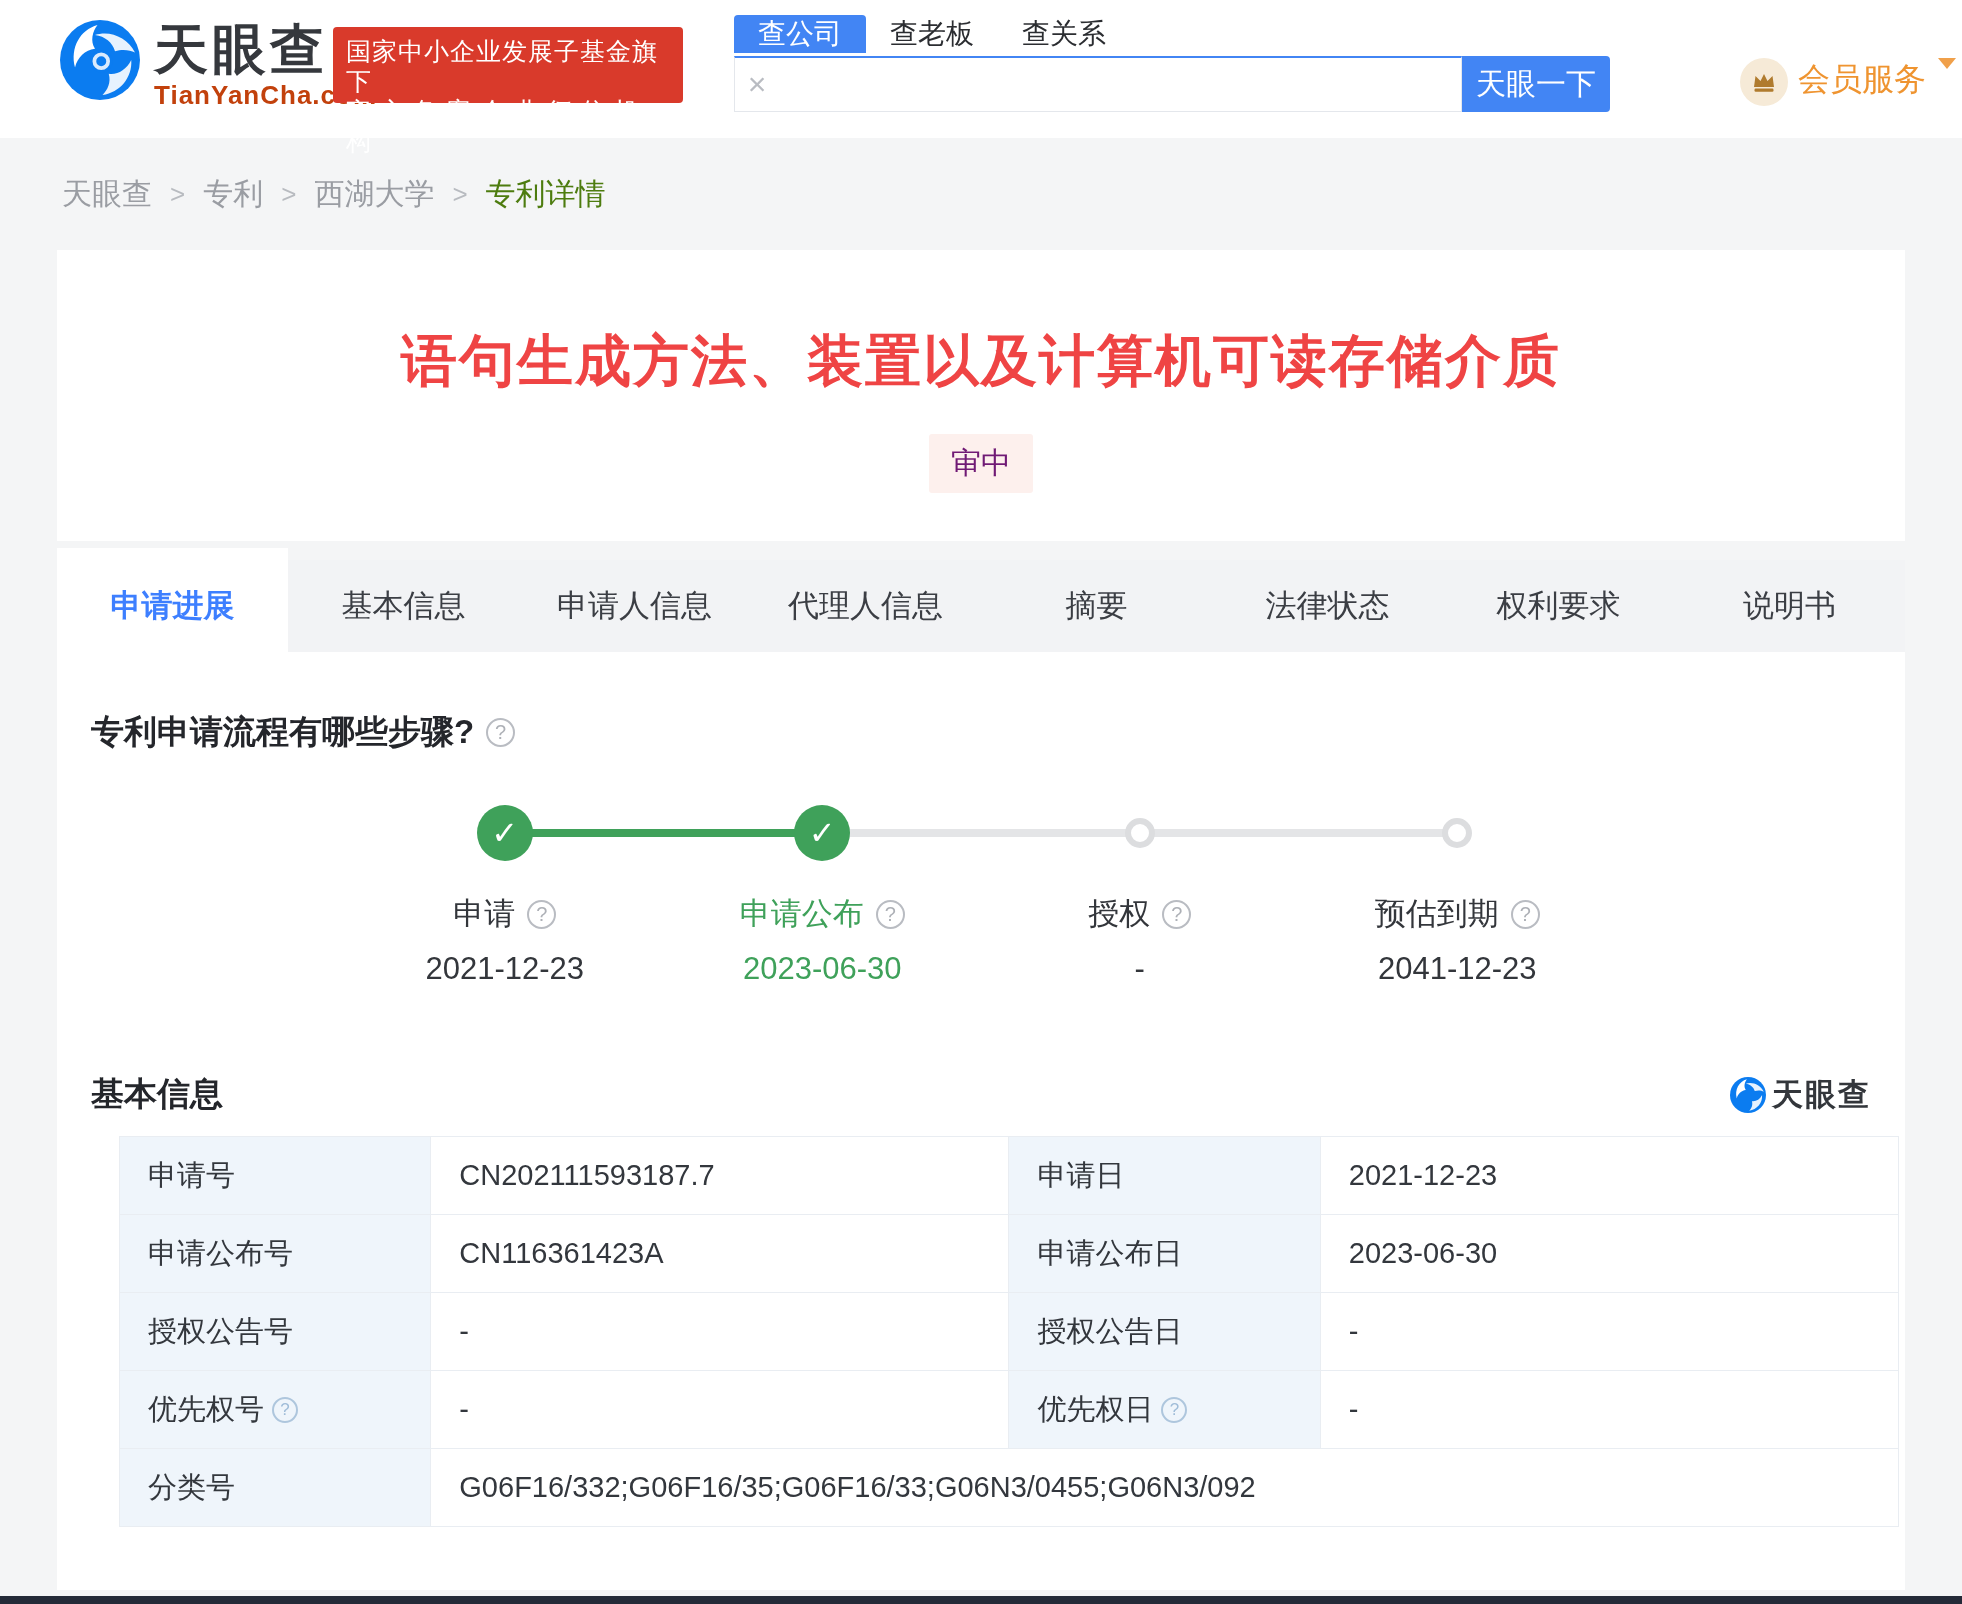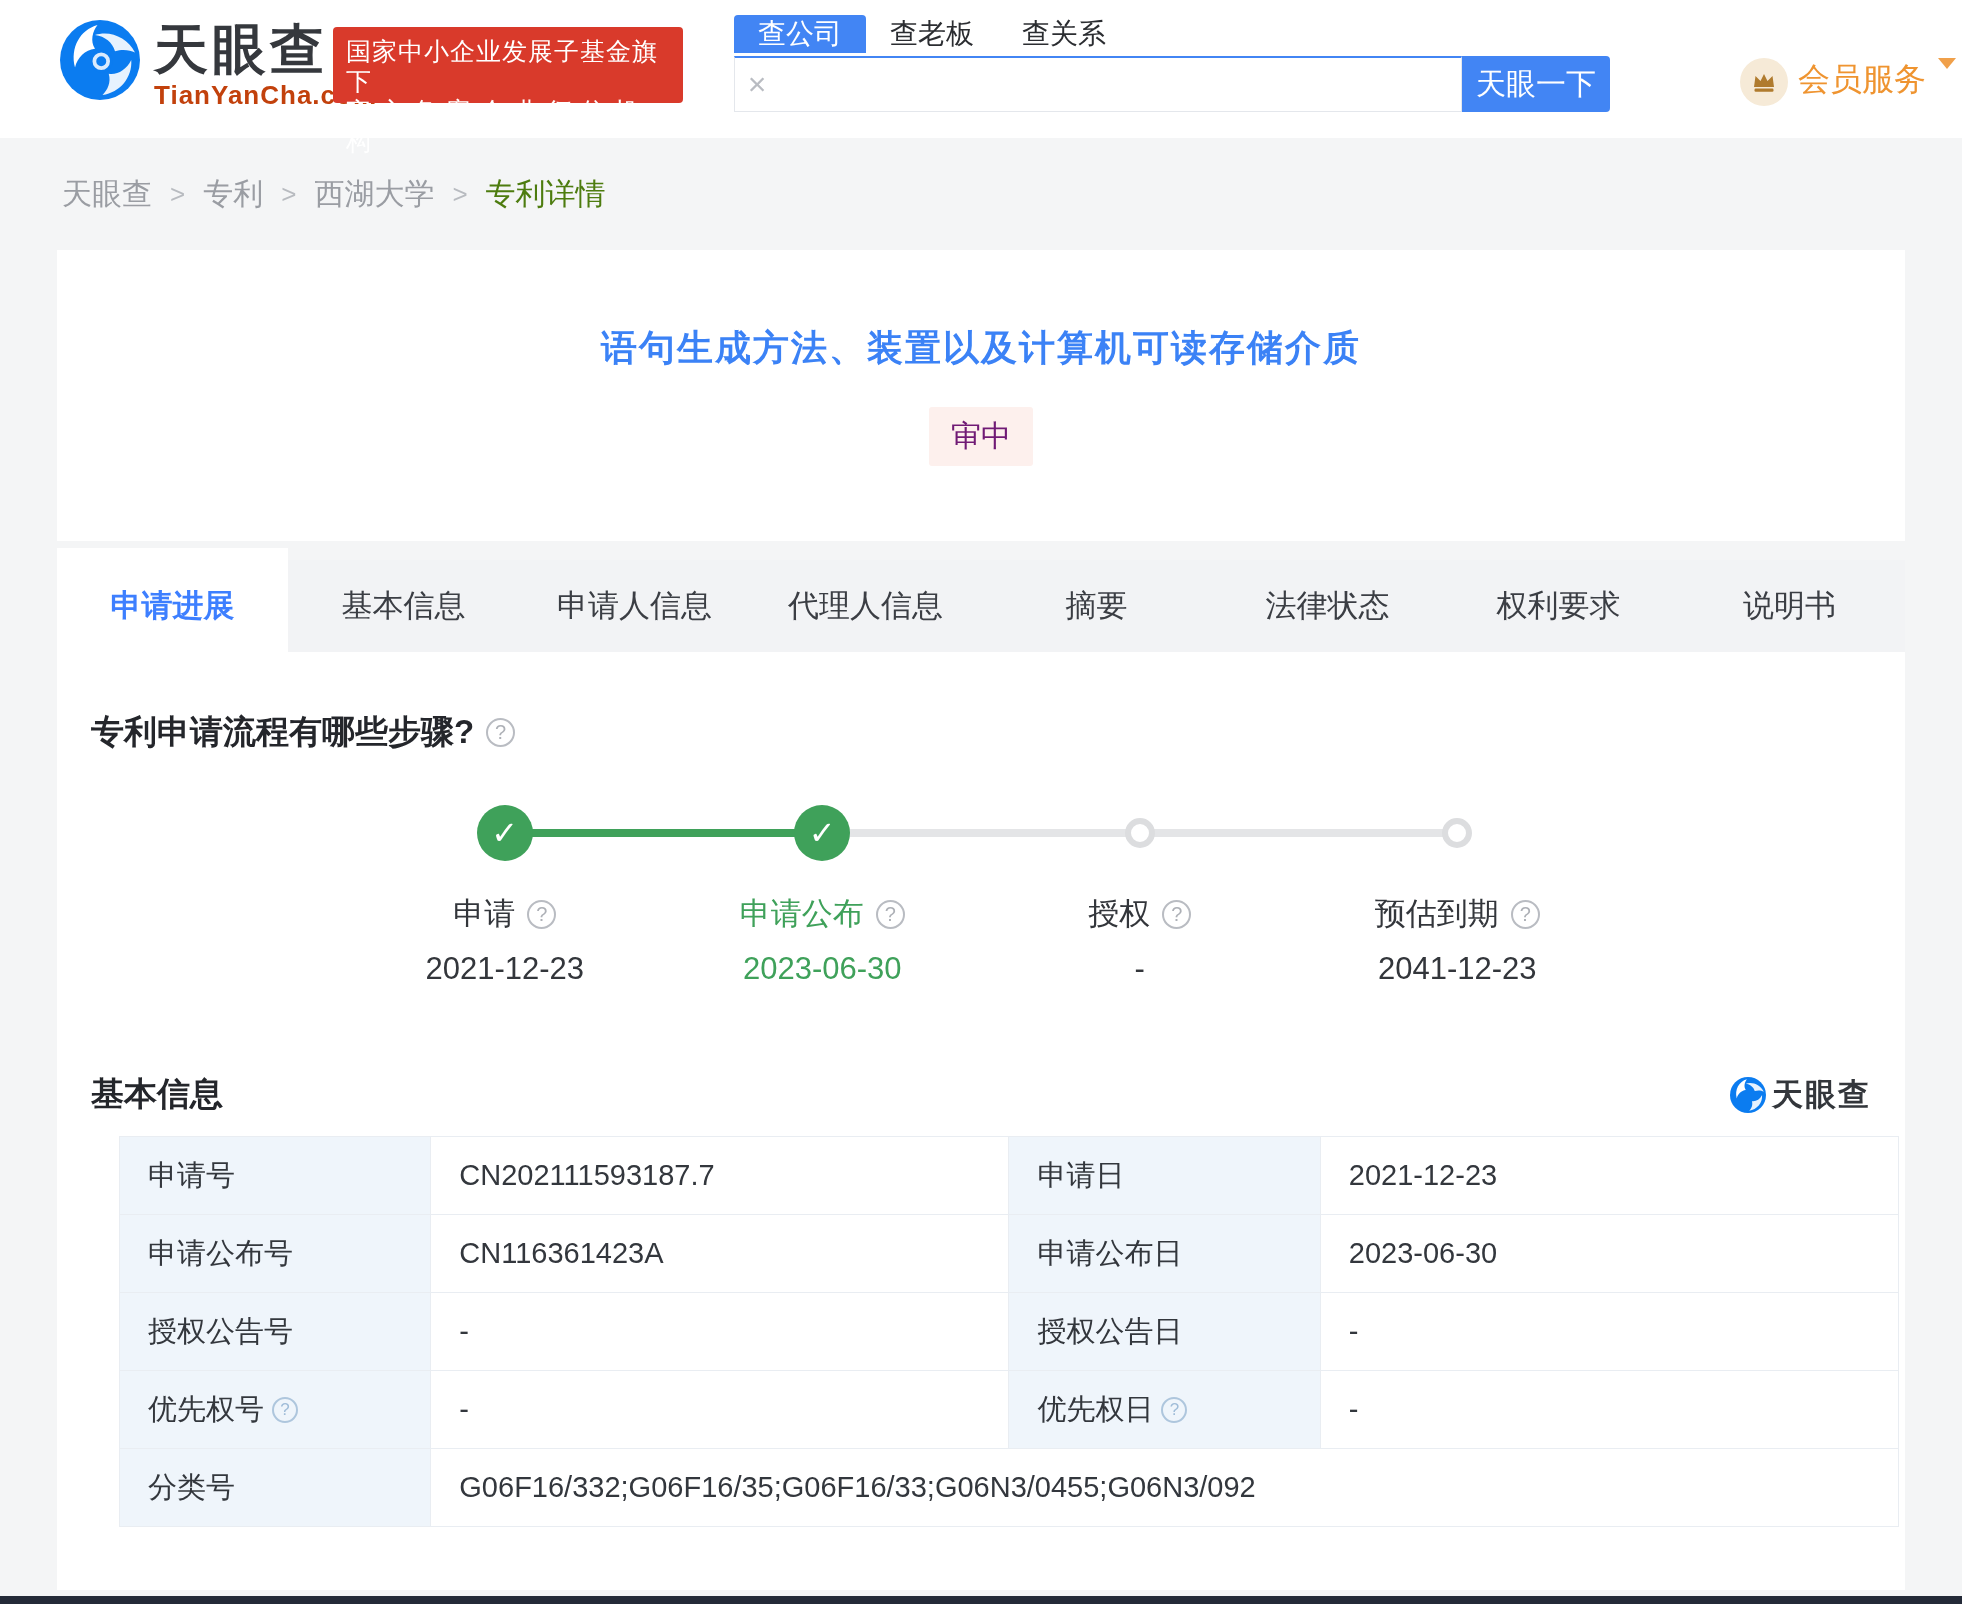--- a/index.html
+++ b/index.html
@@ -36,21 +36,21 @@
     border-right:9px solid transparent; border-top:11px solid #f0a04a; }
 
   
   .crumbs { height:112px; display:flex; align-items:center; padding-left:62px; font-size:30px; }
   .crumb { color:#9a9da3; cursor:pointer; }
   .crumb.current { color:#4d7c0f; font-weight:500; cursor:default; }
   .crumb-sep { color:#b8bbc0; margin:0 18px; font-size:26px; }
 
   
   .card1 { margin:0 57px; height:291px; background:#fff; text-align:center; }
-  .p-title { padding-top:74px; font-size:36px; font-weight:bold; color:#3b82f6; letter-spacing:2px; }
+  .p-title { padding-top:74px; font-size:56px; font-weight:bold; color:#ef4444; letter-spacing:2px; }
   .p-status { display:inline-block; margin-top:34px; padding:9px 22px; background:#fdf0ed;
     color:#701a75; font-size:30px; border-radius:3px; }
 
   
   .tabbar { margin:19px 57px 0; height:92px; background:#f2f3f5; display:flex; position:relative; }
   .tab { flex:1; display:flex; align-items:center; justify-content:center; font-size:31px;
     color:#3b3e44; cursor:pointer; }
   .tab.active { background:#fff; margin-top:-12px; padding-top:12px; height:104px;
     color:#3d7fff; font-weight:bold; }
 

